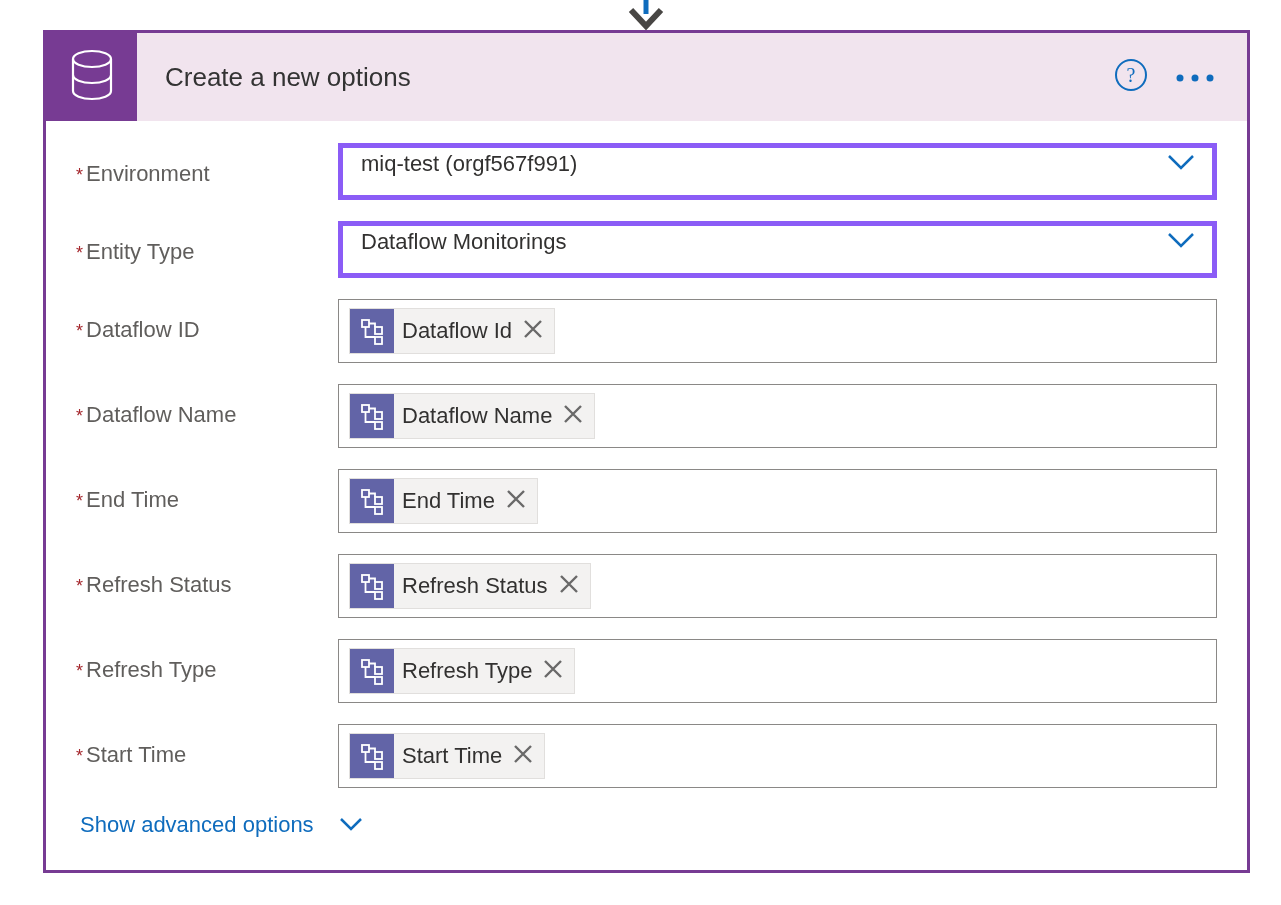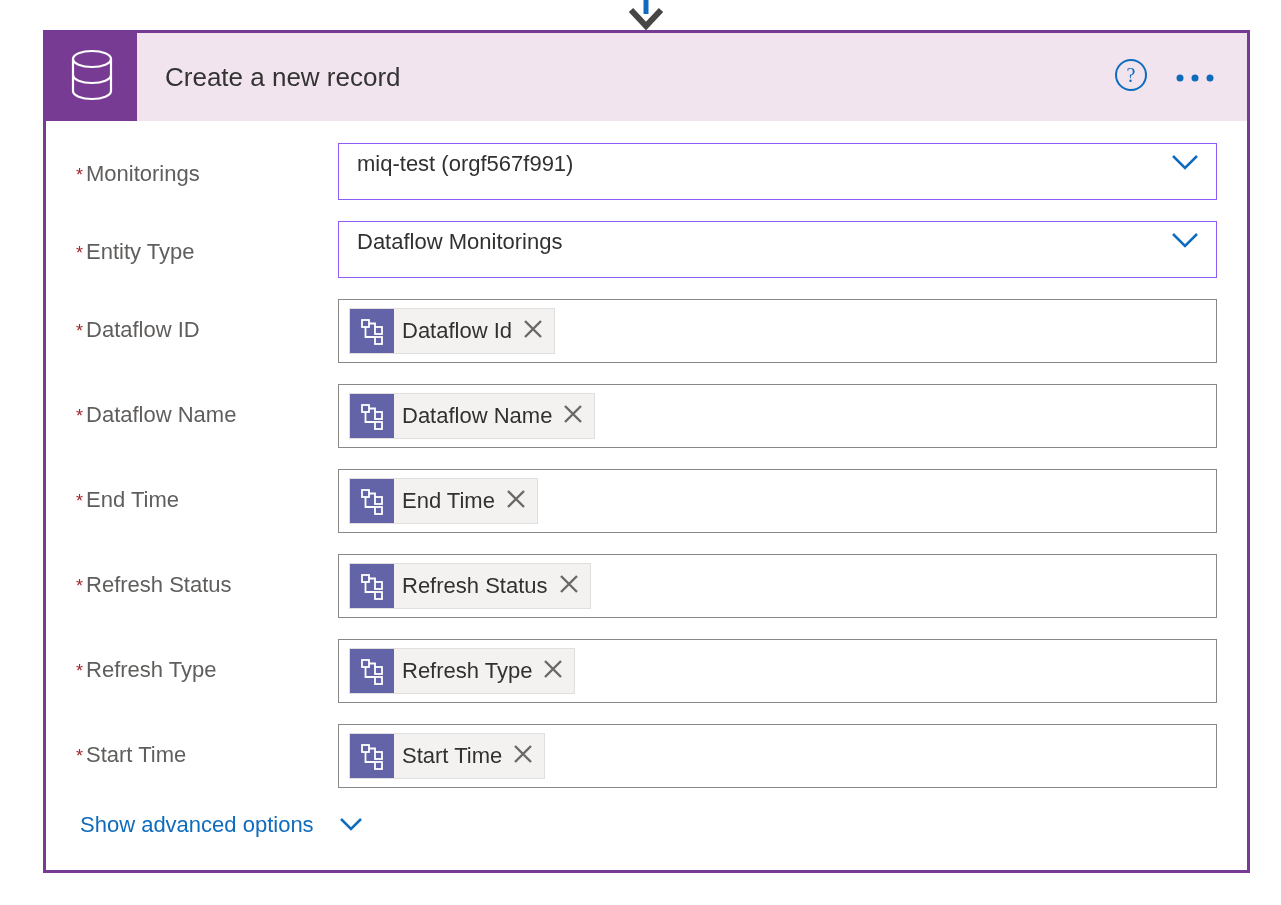--- a/index.html
+++ b/index.html
@@ -81,21 +81,21 @@
       padding-top: 18px;
       font-size: 22px;
       color: #605e5c;
       display: flex;
       align-items: baseline;
       gap: 3px;
     }
     .req { color: #a4262c; font-size: 18px; vertical-align: top;}
     .input-col { flex: 1; }
     .select-box {
-      border: 1px solid #8b5cf6;
+      border: 5px solid #8b5cf6;
       background: #ffffff;
       height: 57px;
       display: flex;
       align-items: center;
       padding: 0 16px 16px 18px;
       font-size: 22px;
       color: #323130;
       cursor: pointer;
       position: relative;
     }
@@ -167,21 +167,21 @@
   <div class="card-header">
     <div class="header-icon-box">
       <span>
         <svg width="46" height="52" viewBox="0 0 46 52">
           <ellipse cx="23" cy="10" rx="19" ry="8" fill="none" stroke="#ffffff" stroke-width="2.2"></ellipse>
           <path d="M4 10 L4 26 A19 8 0 0 0 42 26 L42 10" fill="none" stroke="#ffffff" stroke-width="2.2"></path>
           <path d="M4 26 L4 42 A19 8 0 0 0 42 42 L42 26" fill="none" stroke="#ffffff" stroke-width="2.2"></path>
         </svg>
       </span>
     </div>
-    <div class="card-title">Create a new record</div>
+    <div class="card-title">Create a new options</div>
     <div class="help-btn">
       <span>
         <svg width="34" height="34" viewBox="0 0 34 34">
           <circle cx="17" cy="17" r="15" fill="none" stroke="#0f6cbd" stroke-width="2"></circle>
           <text x="17" y="24" font-size="20" text-anchor="middle" fill="#0f6cbd" font-family="Segoe UI">?</text>
         </svg>
       </span>
     </div>
     <div class="more-btn">
       <span>
@@ -192,21 +192,21 @@
         </svg>
       </span>
     </div>
   </div>
 
   <div class="card-body">
 
     <div class="form-row">
       <div class="label-col">
         <span class="req">*</span>
-        <span>Monitorings</span>
+        <span>Environment</span>
       </div>
       <div class="input-col">
         <div class="select-box">
           <span class="selected">miq-test (orgf567f991)</span>
           <span class="chev">
             <svg width="30" height="18" viewBox="0 0 30 18">
                 <path d="M3 3 L15 15 L27 3" stroke="#0f6cbd" stroke-width="2.5" fill="none"></path>
               </svg>
           </span>
         </div>

